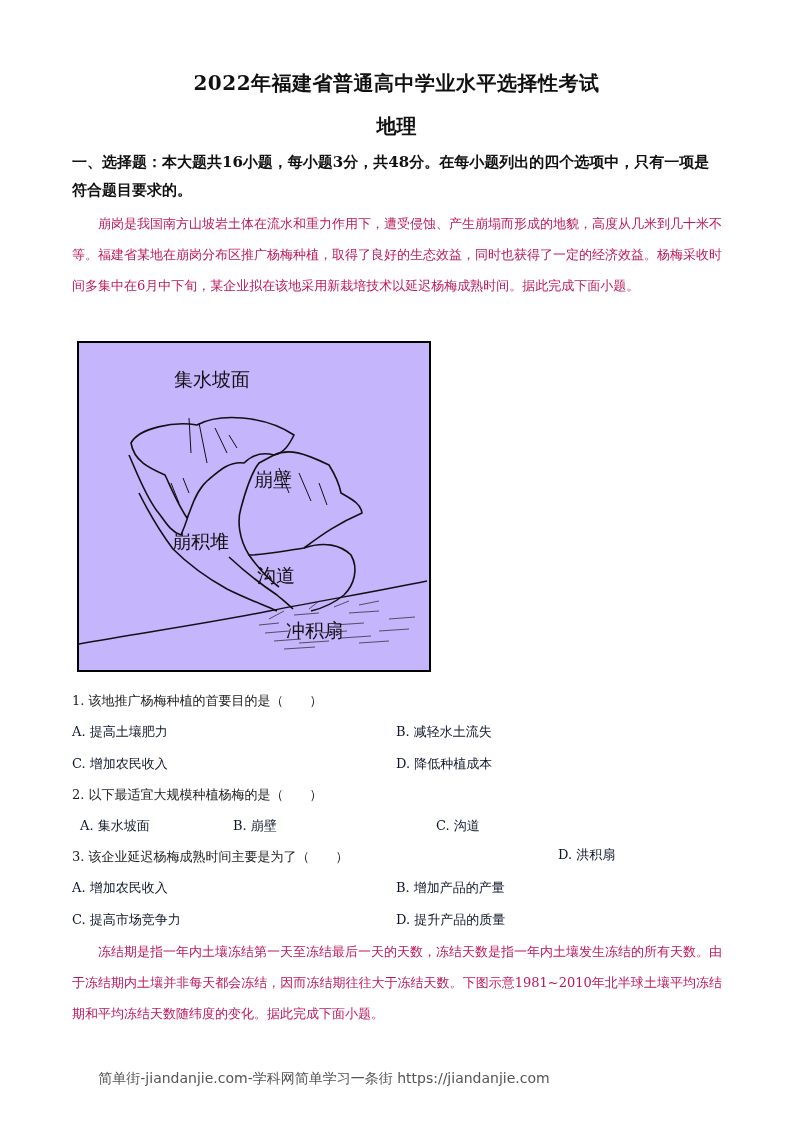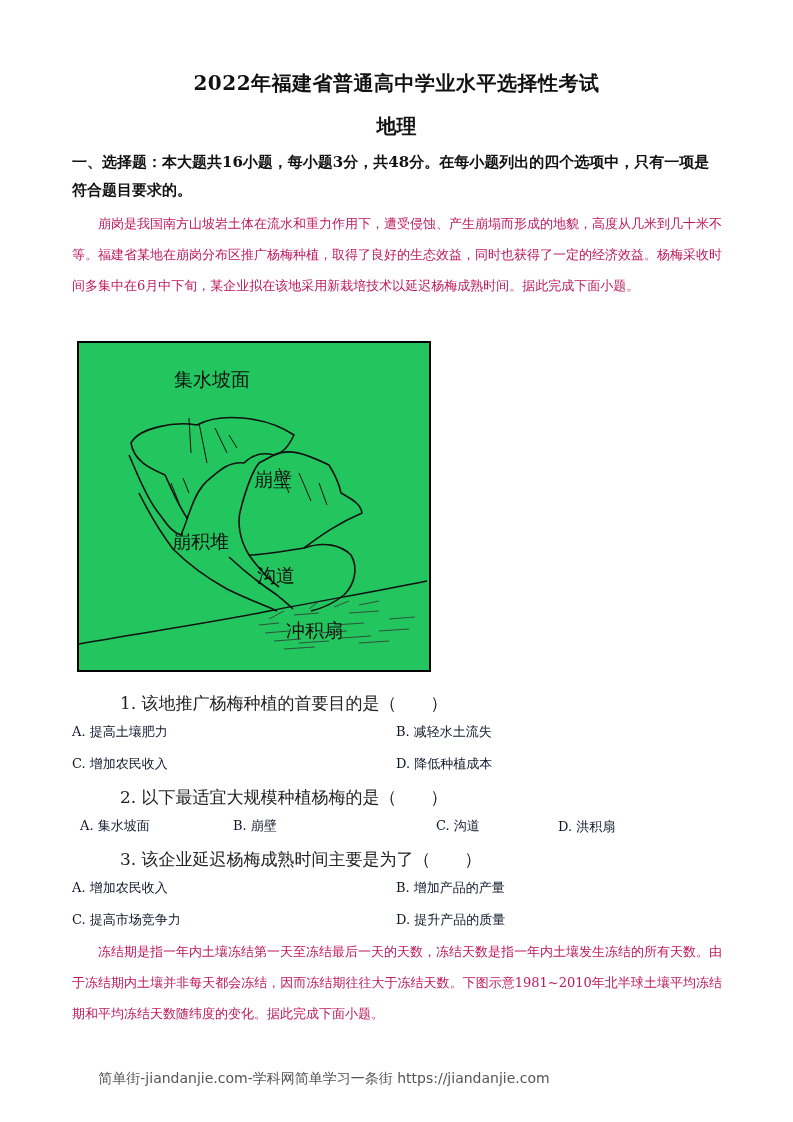--- a/index.html
+++ b/index.html
@@ -9,24 +9,24 @@
            font-size:20px; font-weight:bold; letter-spacing:0.5px; }
   .subtitle { position:absolute; top:113px; left:0; width:793px; text-align:center;
               font-size:20px; font-weight:bold; }
   .section { position:absolute; top:148px; left:72px; width:652px; font-size:15px;
              font-weight:bold; line-height:28px; }
   .para { position:absolute; left:72px; width:650px; font-size:13px; line-height:31px;
           text-indent:26px; text-align:justify; color:#be185d; }
   .p1 { top:208px; }
   .p2 { top:936px; }
   .figure { position:absolute; left:77px; top:341px; width:350px; height:327px;
-            border:2.5px solid #000; background:#22c55e; }
+            border:2.5px solid #000; background:#c4b5fd; }
   .figure svg { position:absolute; left:0; top:0; }
   .fig-label { position:absolute; font-size:19px; color:#111; font-family:"DejaVu Serif",serif; }
-  .q { position:absolute; left:72px; font-size:17px; color:#222;margin-left:48px; }
+  .q { position:absolute; left:72px; font-size:13px; color:#222; }
   .opt { position:absolute; font-size:13px; color:#0f172a; }
   .footer { position:absolute; top:1070px; left:0; width:648px; text-align:center;
             font-family:"DejaVu Sans","Liberation Sans",sans-serif; font-size:14px; color:#555; }
 </style>
 </head>
 <body>
 
 <div class="title">2022年福建省普通高中学业水平选择性考试</div>
 <div class="subtitle">地理</div>
 
@@ -72,21 +72,21 @@
 <div class="q" style="top:692px;">1. 该地推广杨梅种植的首要目的是（　　）</div>
 <div class="opt" style="left:72px; top:723px;">A. 提高土壤肥力</div>
 <div class="opt" style="left:396px; top:723px;">B. 减轻水土流失</div>
 <div class="opt" style="left:72px; top:755px;">C. 增加农民收入</div>
 <div class="opt" style="left:396px; top:755px;">D. 降低种植成本</div>
 
 <div class="q" style="top:786px;">2. 以下最适宜大规模种植杨梅的是（　　）</div>
 <div class="opt" style="left:80px; top:817px;">A. 集水坡面</div>
 <div class="opt" style="left:233px; top:817px;">B. 崩壁</div>
 <div class="opt" style="left:396px; top:817px;margin-left:40px;">C. 沟道</div>
-<div class="opt" style="left:558px; top:818px;">D. 洪积扇</div>
+<div class="opt" style="left:558px; top:846px;">D. 洪积扇</div>
 
 <div class="q" style="top:848px;">3. 该企业延迟杨梅成熟时间主要是为了（　　）</div>
 <div class="opt" style="left:72px; top:879px;">A. 增加农民收入</div>
 <div class="opt" style="left:396px; top:879px;">B. 增加产品的产量</div>
 <div class="opt" style="left:72px; top:911px;">C. 提高市场竞争力</div>
 <div class="opt" style="left:396px; top:911px;">D. 提升产品的质量</div>
 
 <div class="para p2">冻结期是指一年内土壤冻结第一天至冻结最后一天的天数，冻结天数是指一年内土壤发生冻结的所有天数。由于冻结期内土壤并非每天都会冻结，因而冻结期往往大于冻结天数。下图示意1981~2010年北半球土壤平均冻结期和平均冻结天数随纬度的变化。据此完成下面小题。</div>
 
 <div class="footer">简单街-jiandanjie.com-学科网简单学习一条街 https://jiandanjie.com</div>

